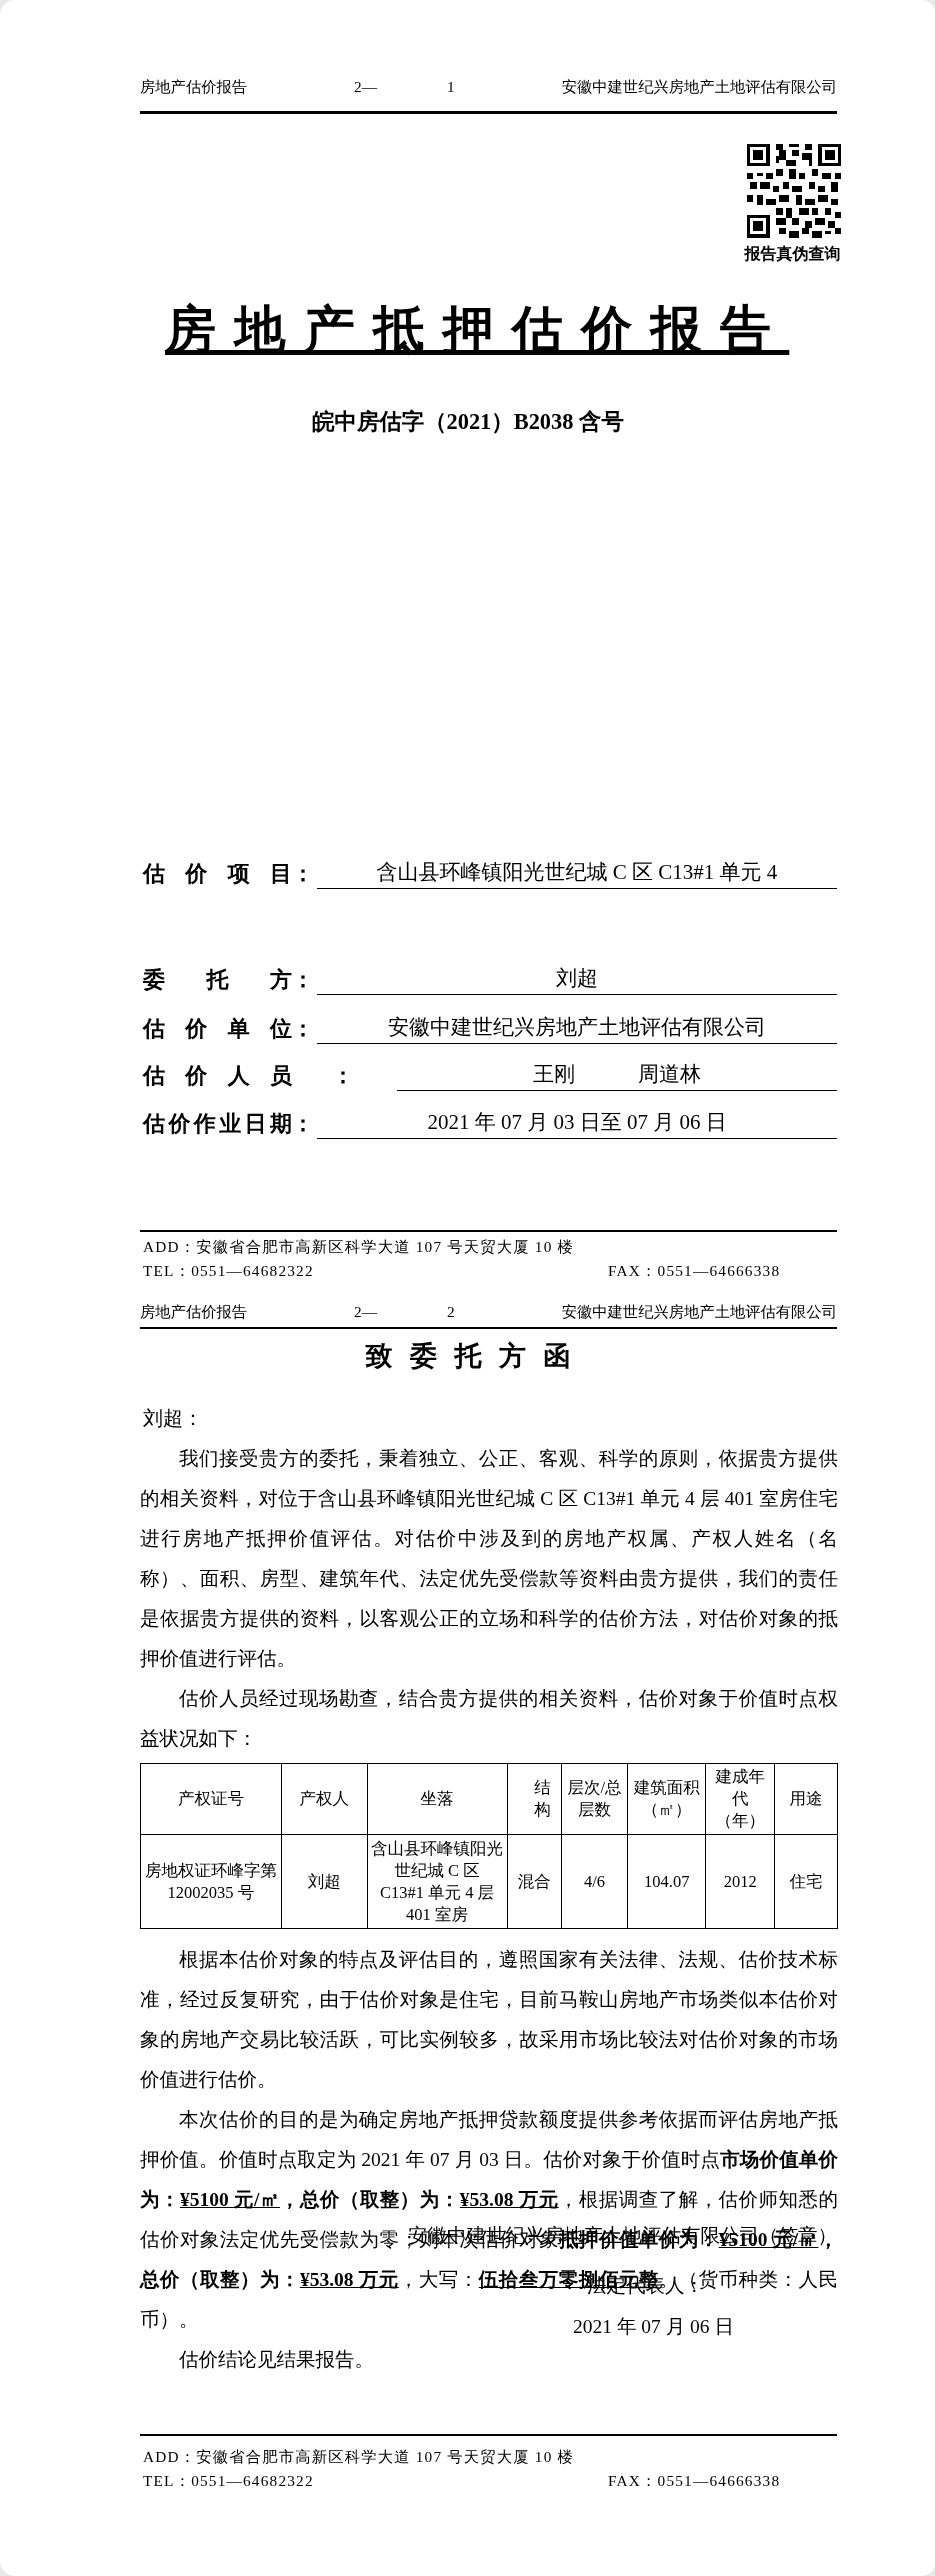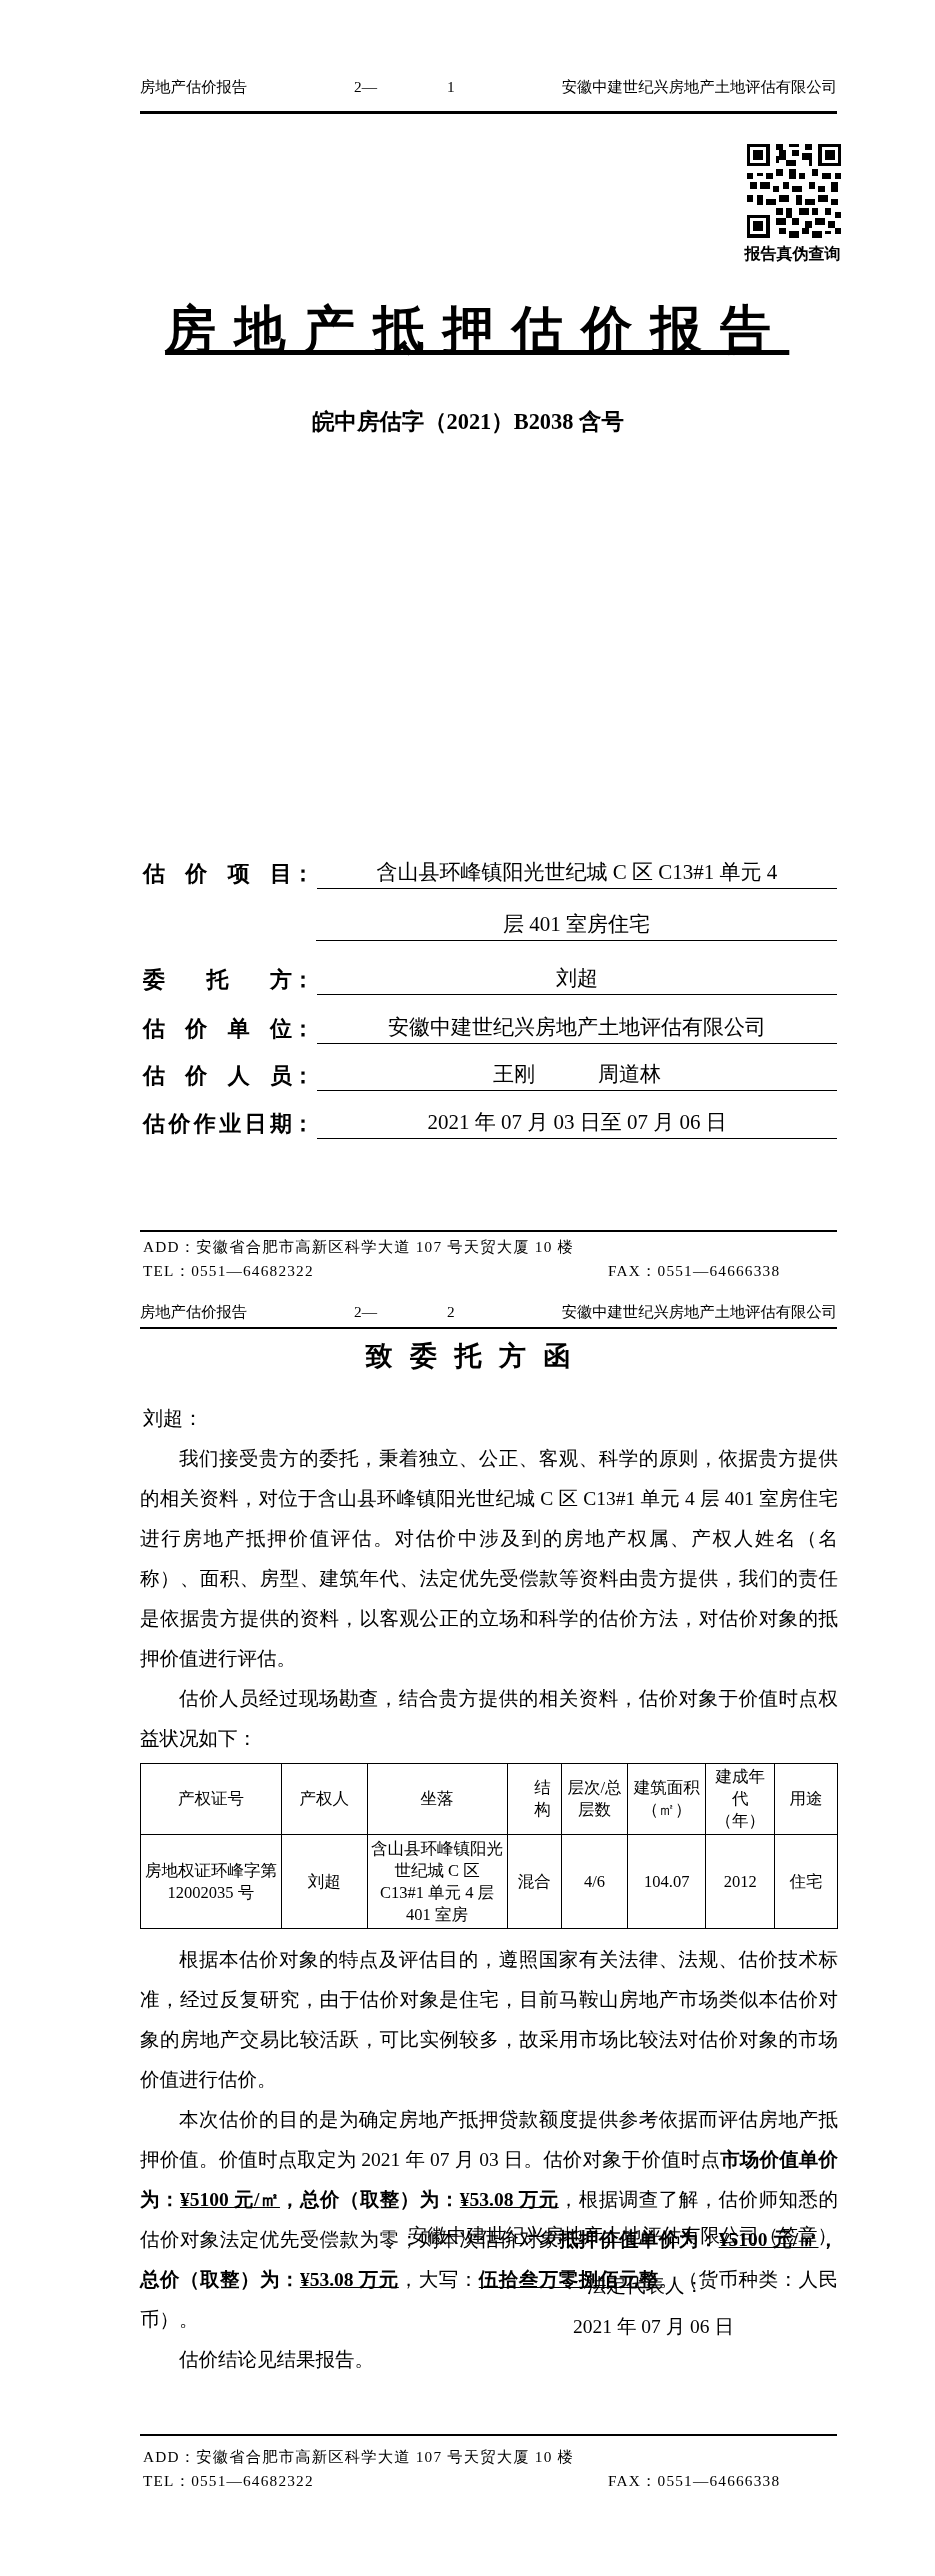--- a/index.html
+++ b/index.html
@@ -1,18 +1,18 @@
 <!DOCTYPE html>
 <html style="font-size:9.4px"><head>
 <meta charset="utf-8">
 <style>
   html,body{margin:0;padding:0;background:#e8e8e8;}
   .sheet{
     position:relative;width:936px;height:2576px;background:#ffffff;color:#000;
-    font-family:"Liberation Serif","DejaVu Serif",serif;margin:0 auto;overflow:hidden;
+    font-family:"Liberation Serif","DejaVu Serif",serif;margin:0 auto;overflow:hidden;border-radius:15px;
   }
   
   .hdr{position:absolute;left:140px;width:697px;display:flex;justify-content:space-between;align-items:flex-end;font-size:15.3px;line-height:20px;}
   .hdr-center{display:flex;gap:70px;}
   .rule{position:absolute;left:140px;width:697px;height:2.4px;background:#000;}
   .f-add{position:absolute;left:143px;font-size:15.3px;letter-spacing:1.2px;line-height:20px;}
   .f-telrow{position:absolute;left:143px;width:694px;font-size:15.3px;letter-spacing:1.2px;line-height:20px;}
   .f-fax{position:absolute;left:465px;top:0;}
   
   .qr{position:absolute;left:747px;top:142px;width:94px;height:97px;}
@@ -125,35 +125,31 @@
   <div class="qr-label">报告真伪查询</div>
 
   <div class="main-title">房地产抵押估价报告</div>
   <div class="subtitle">皖中房估字（2021）B2038 含号</div>
 
   <div class="frow" style="top:856px;">
     <span class="flabel">估价项目</span>
     <span class="fcolon">：</span>
     <span class="fval left">含山县环峰镇阳光世纪城 C 区 C13#1 单元 4</span>
   </div>
-  <div class="frow" style="top:908px;">
-    <span class="fspacer"></span>
-    <span class="fval left">层 401 室房住宅</span>
-  </div>
   <div class="frow" style="top:962px;">
     <span class="flabel">委托方</span>
     <span class="fcolon">：</span>
     <span class="fval">刘超</span>
   </div>
   <div class="frow" style="top:1011px;">
     <span class="flabel">估价单位</span>
     <span class="fcolon">：</span>
     <span class="fval">安徽中建世纪兴房地产土地评估有限公司</span>
   </div>
-  <div class="frow" style="top:1058px;">
+  <div class="frow" style="top:1058px;gap:40px;">
     <span class="flabel">估价人员</span>
     <span class="fcolon">：</span>
     <span class="fval">王刚　　　周道林</span>
   </div>
   <div class="frow" style="top:1106px;">
     <span class="flabel">估价作业日期</span>
     <span class="fcolon">：</span>
     <span class="fval">2021 年 07 月 03 日至 07 月 06 日</span>
   </div>
 

